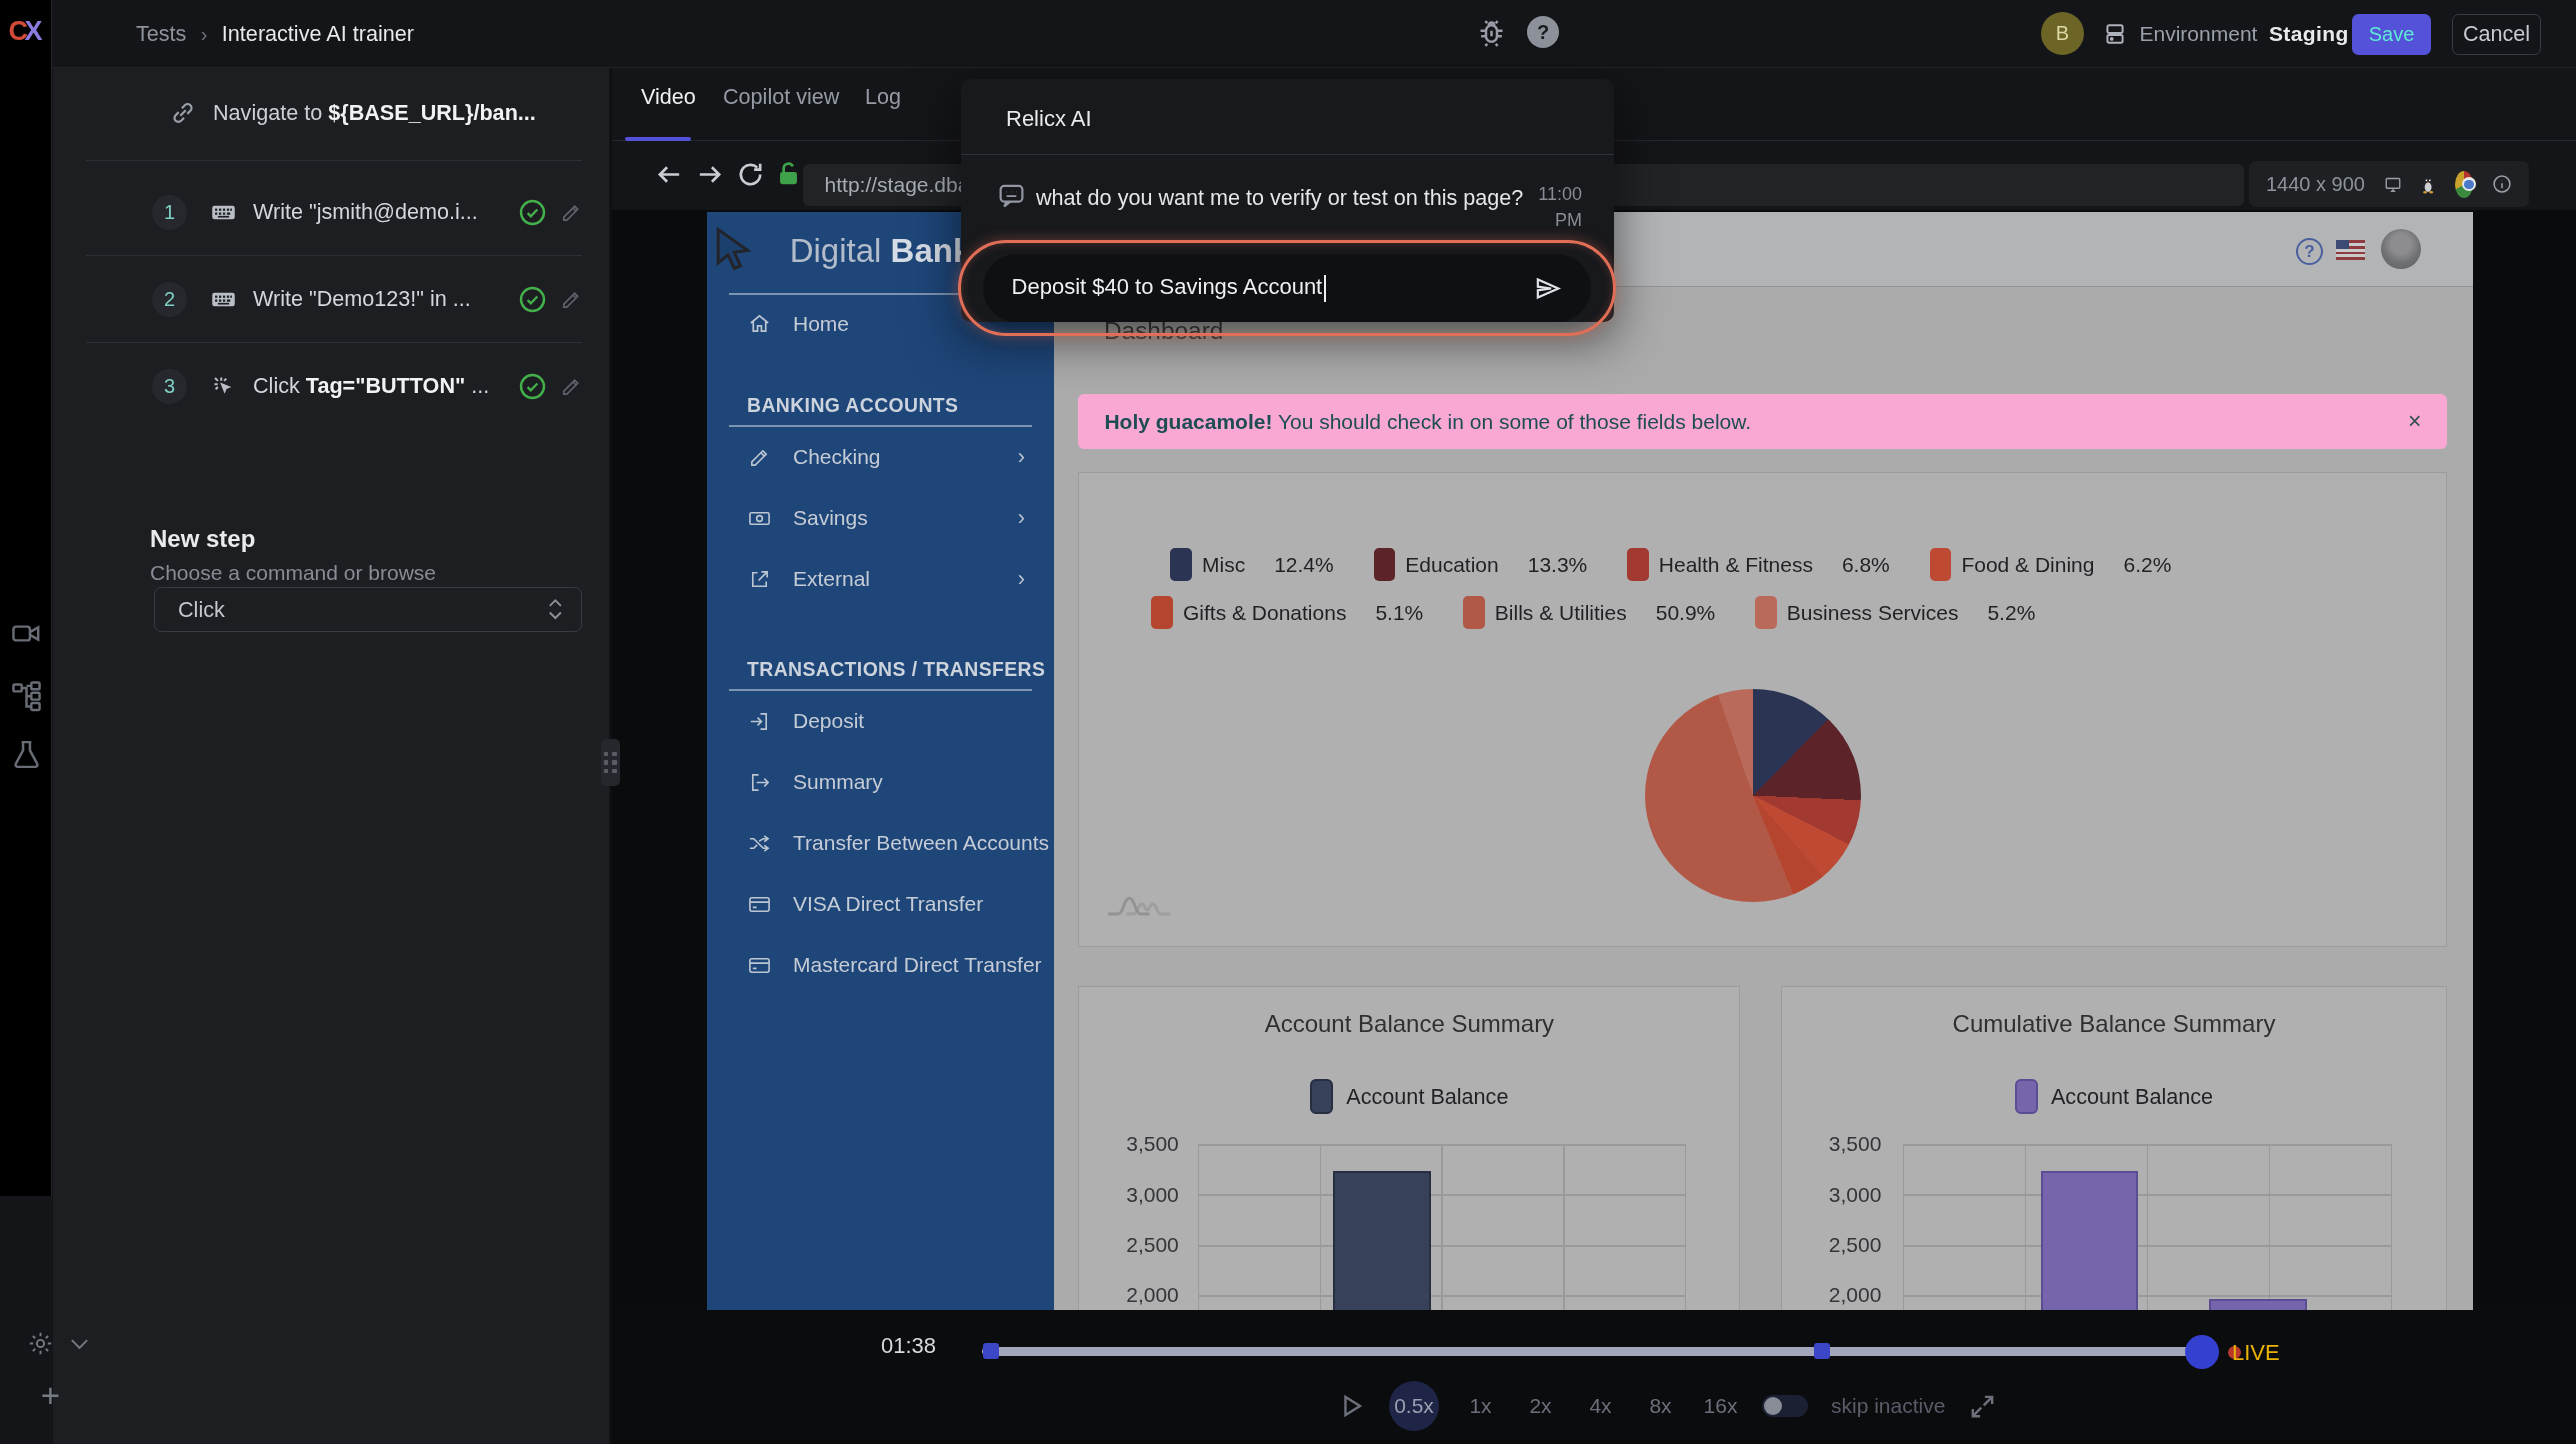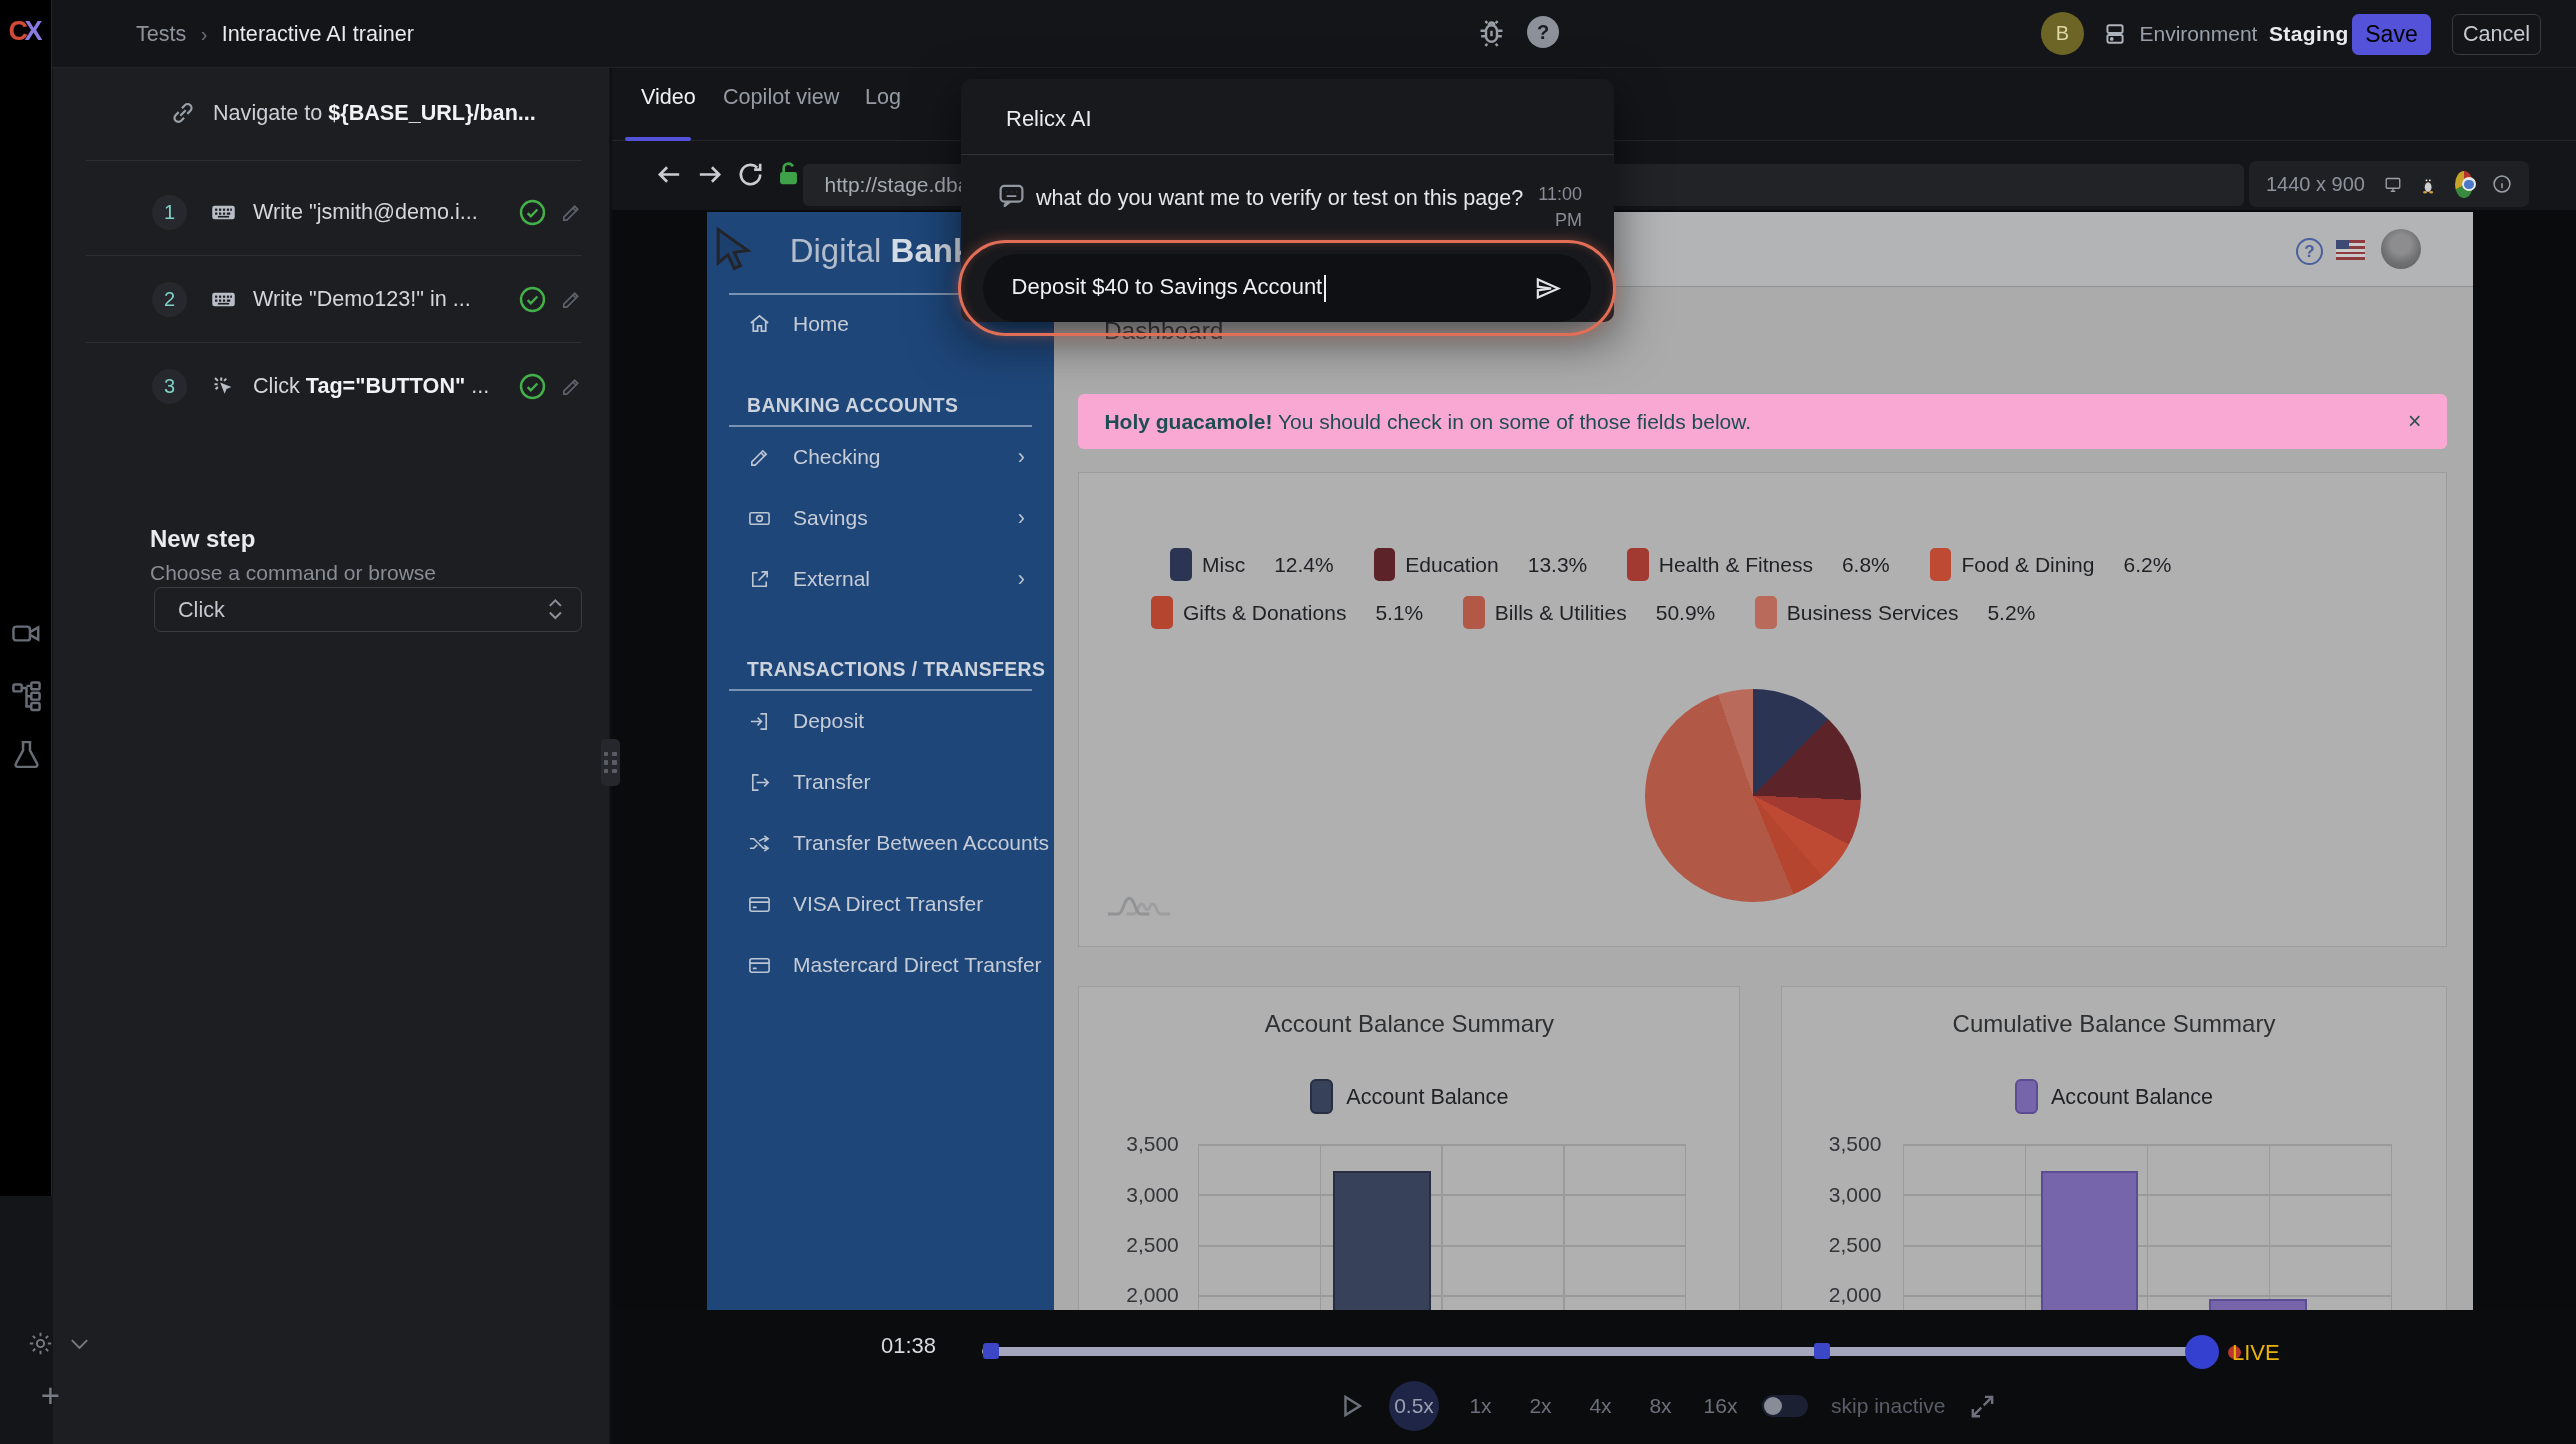--- a/index.html
+++ b/index.html
@@ -12,21 +12,21 @@
   .crumb { position:absolute; left:136px; top:0; height:68px; display:flex; align-items:center; gap:14.4px; font-size:21.6px; }
   .crumb .sec { color:#8d929b; }
   .crumb .sep { color:#6e737c; font-size:20px; }
   .crumb .page { color:#e7e9ec; font-weight:500; }
   .tb-icon { position:absolute; top:17px; width:33px; height:33px; color:#989da6; }
   .help-circle { position:absolute; left:1527px; top:16px; width:32px; height:32px; border-radius:50%; background:#8d919a; color:#1b1c20; font-weight:700; font-size:20px; display:flex; align-items:center; justify-content:center; }
   .avatar-b { position:absolute; left:2041px; top:12.2px; width:43px; height:43px; border-radius:50%; background:#6d6526; color:#ddd8a6; font-size:20px; display:flex; align-items:center; justify-content:center; }
   .env-wrap { position:absolute; left:2102px; top:0; height:68px; display:flex; align-items:center; gap:11.5px; }
   .env-label { color:#9aa0a9; font-size:21px; }
   .env-value { color:#e8eaed; font-size:21px; font-weight:700; letter-spacing:0.4px; }
-  .btn-save { position:absolute; left:2352px; top:13.7px; width:79px; height:41px; background:#5452d8; border:none; border-radius:6.5px; color:#000000; font-size:23px; font-family:inherit; }
+  .btn-save { position:absolute; left:2352px; top:13.7px; width:79px; height:41px; background:#5452d8; border:none; border-radius:6.5px; color:#5eead4; font-size:20px; font-family:inherit; }
   .btn-cancel { position:absolute; left:2452px; top:13.7px; width:89px; height:41px; background:transparent; border:1.4px solid #3a3c44; border-radius:6.5px; color:#c6cad1; font-size:21.6px; font-family:inherit; }
 
   
   .rail { position:absolute; left:0; top:0; width:52px; height:1196px; background:#000000; border-right:0.7px solid #242529; z-index:21; }
   .cx-logo { position:absolute; left:8.6px; top:16px; font-size:27px; font-weight:800; letter-spacing:-3.6px; }
   .cx-logo .c { color:#d14b38; }
   .cx-logo .x { color:#8b7ae0; }
   .rail-icon { position:absolute; left:10px; width:33px; height:33px; color:#676c75; }
 
   
@@ -407,21 +407,21 @@
               <div class="bank-row">
                 <svg class="bicon" viewBox="0 0 24 24" fill="none" stroke="currentColor" stroke-width="1.7">
                   <path d="M13 4h6v16h-6M3 12h11M10 8l4 4-4 4"></path>
                 </svg>
                 <span class="blabel">Deposit</span>
               </div>
               <div class="bank-row">
                 <svg class="bicon" viewBox="0 0 24 24" fill="none" stroke="currentColor" stroke-width="1.7">
                   <path d="M11 4H5v16h6M9 12h12M17 8l4 4-4 4"></path>
                 </svg>
-                <span class="blabel">Transfer</span>
+                <span class="blabel">Summary</span>
               </div>
               <div class="bank-row">
                 <svg class="bicon" viewBox="0 0 24 24" fill="none" stroke="currentColor" stroke-width="1.7">
                   <path d="M2 7h4l10 10h5M2 17h4l3.5-3.5M11.5 9.5 16 7h5M17 4l4 3-4 3M17 14l4 3-4 3"></path>
                 </svg>
                 <span class="blabel">Transfer Between Accounts</span>
               </div>
               <div class="bank-row">
                 <svg class="bicon" viewBox="0 0 24 24" fill="none" stroke="currentColor" stroke-width="1.7">
                   <rect x="2" y="5" width="20" height="14" rx="2"></rect>

